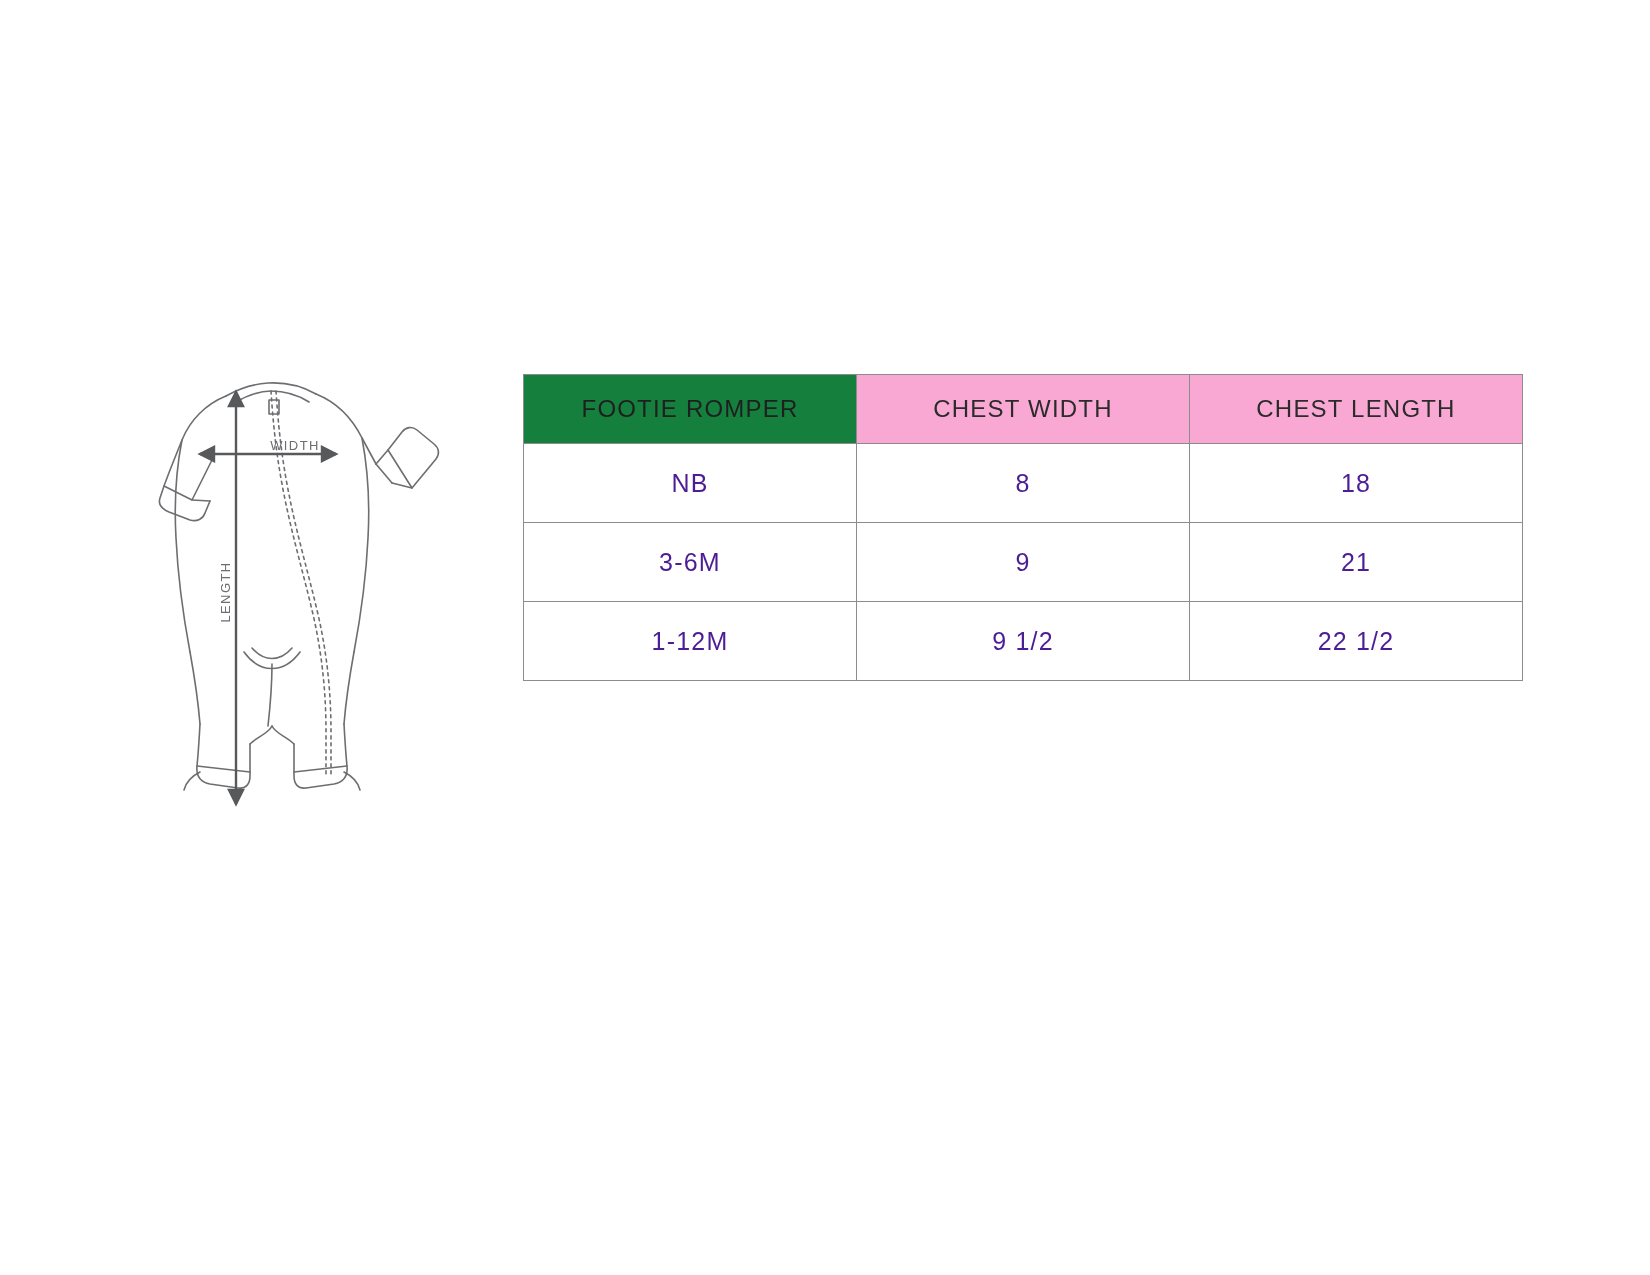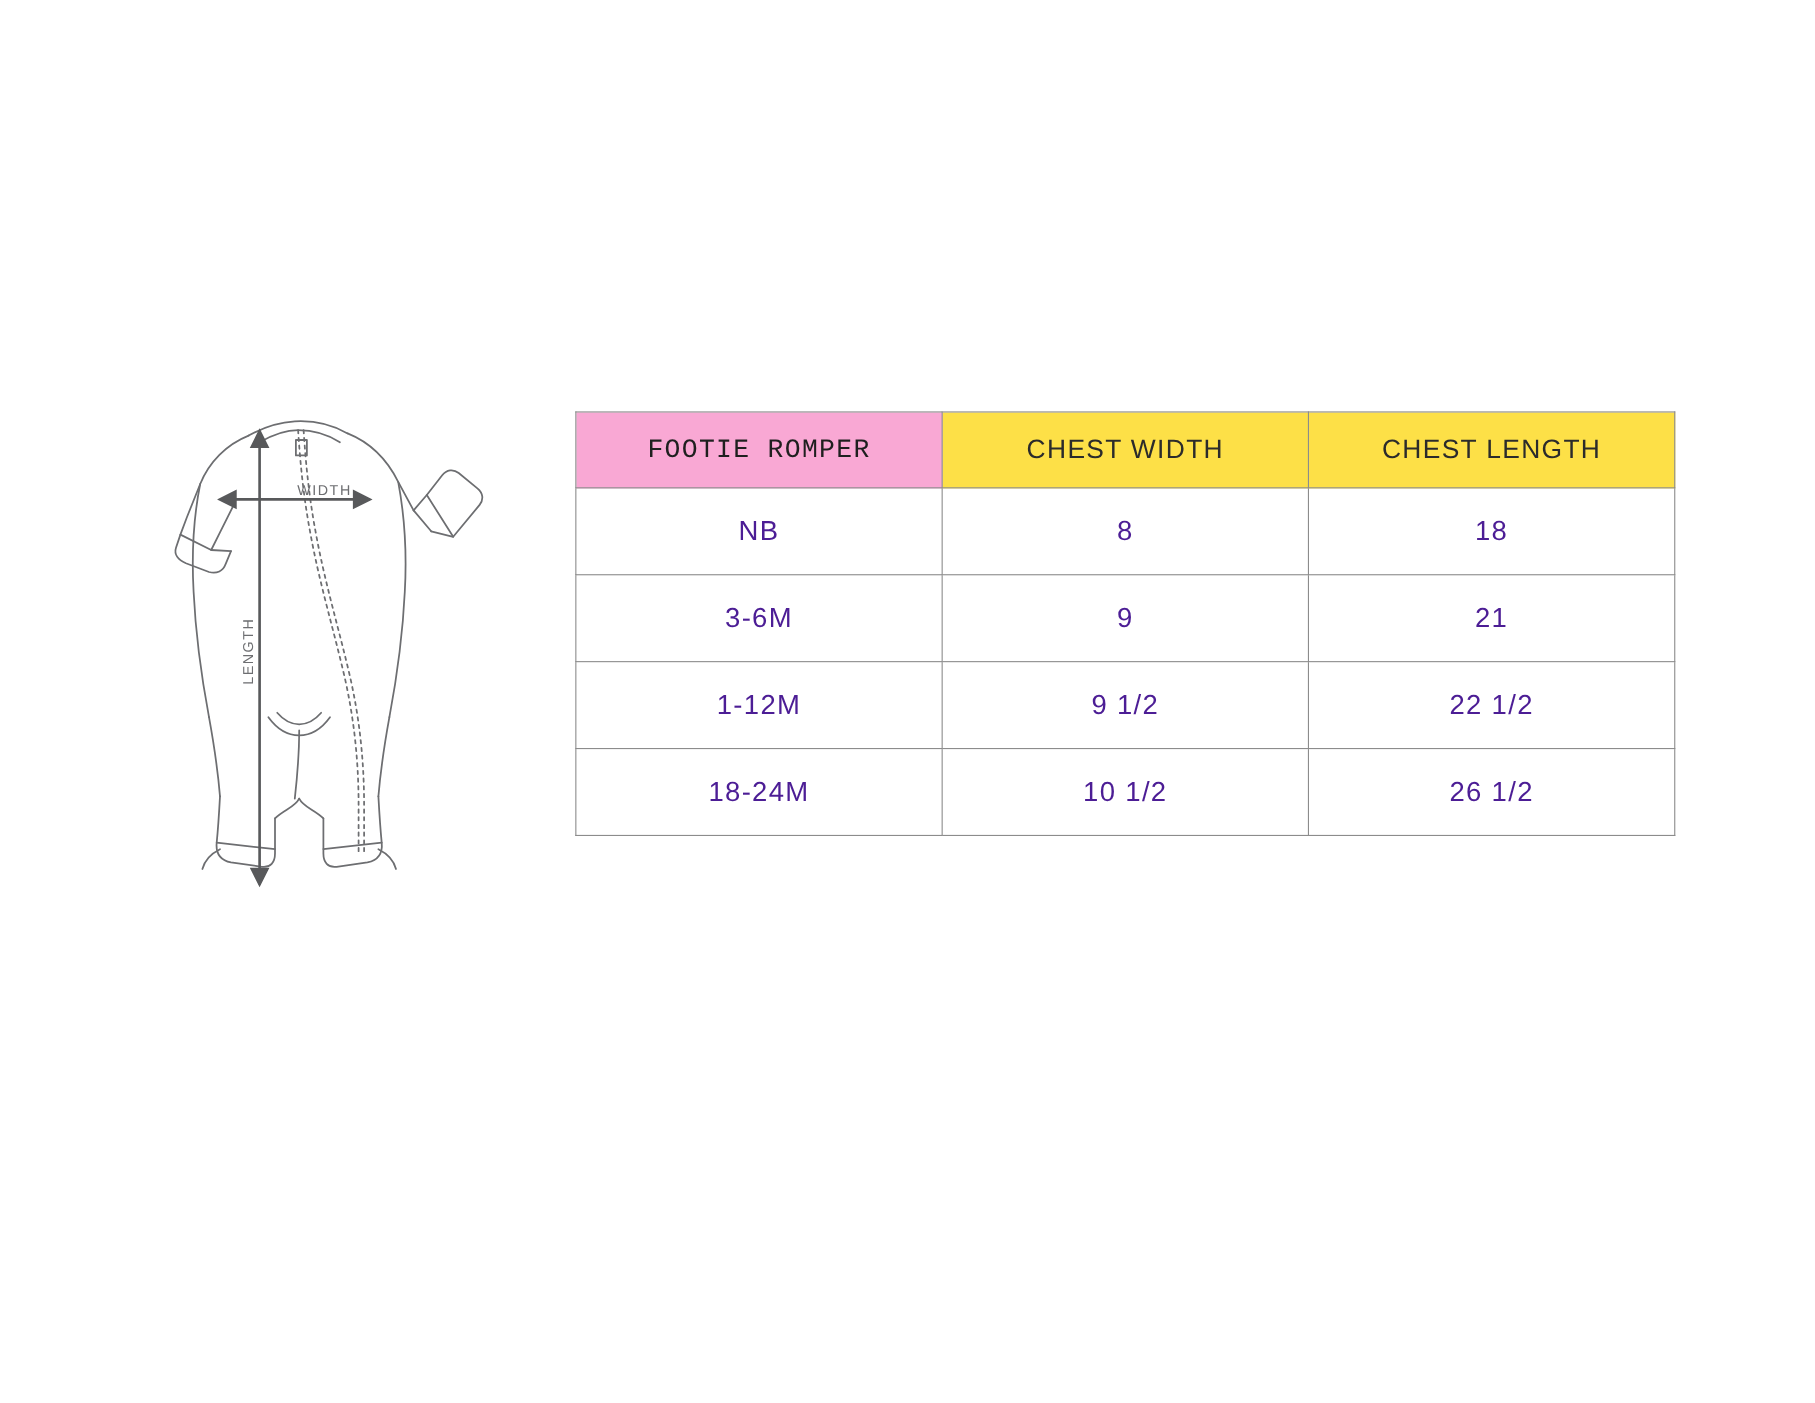--- a/index.html
+++ b/index.html
@@ -59,27 +59,26 @@
     height: 76px;
     font-size: 25px;
     color: #4c1d95;
     margin-top: 12px;
   }
   .col-size   { width: 330px; }
   .col-chest  { width: 330px; }
   .col-length { width: 330px; }
 
   th.head-size {
-    background: #f9a8d4;
+    background: #15803d;
     color: #1f1f1f;
-    font-family: Liberation Mono, monospace;
   }
   th.head-chest,
   th.head-length {
-    background: #fde047;
+    background: #f9a8d4;
   }
 </style>
 </head>
 <body>
 
 <div class="page">
 
   <div class="illustration">
     <svg viewBox="0 0 310 500" xmlns="http://www.w3.org/2000/svg">
       <g fill="none" stroke="#6d6e71" stroke-width="1.6" stroke-linejoin="round" stroke-linecap="round">
@@ -157,21 +156,16 @@
       <tr>
         <td>3-6M</td>
         <td>9</td>
         <td>21</td>
       </tr>
       <tr>
         <td>1-12M</td>
         <td>9 1/2</td>
         <td>22 1/2</td>
       </tr>
-      <tr>
-        <td>18-24M</td>
-        <td>10 1/2</td>
-        <td>26 1/2</td>
-      </tr>
     </tbody>
   </table>
 
 </div>
 
 </body></html>

